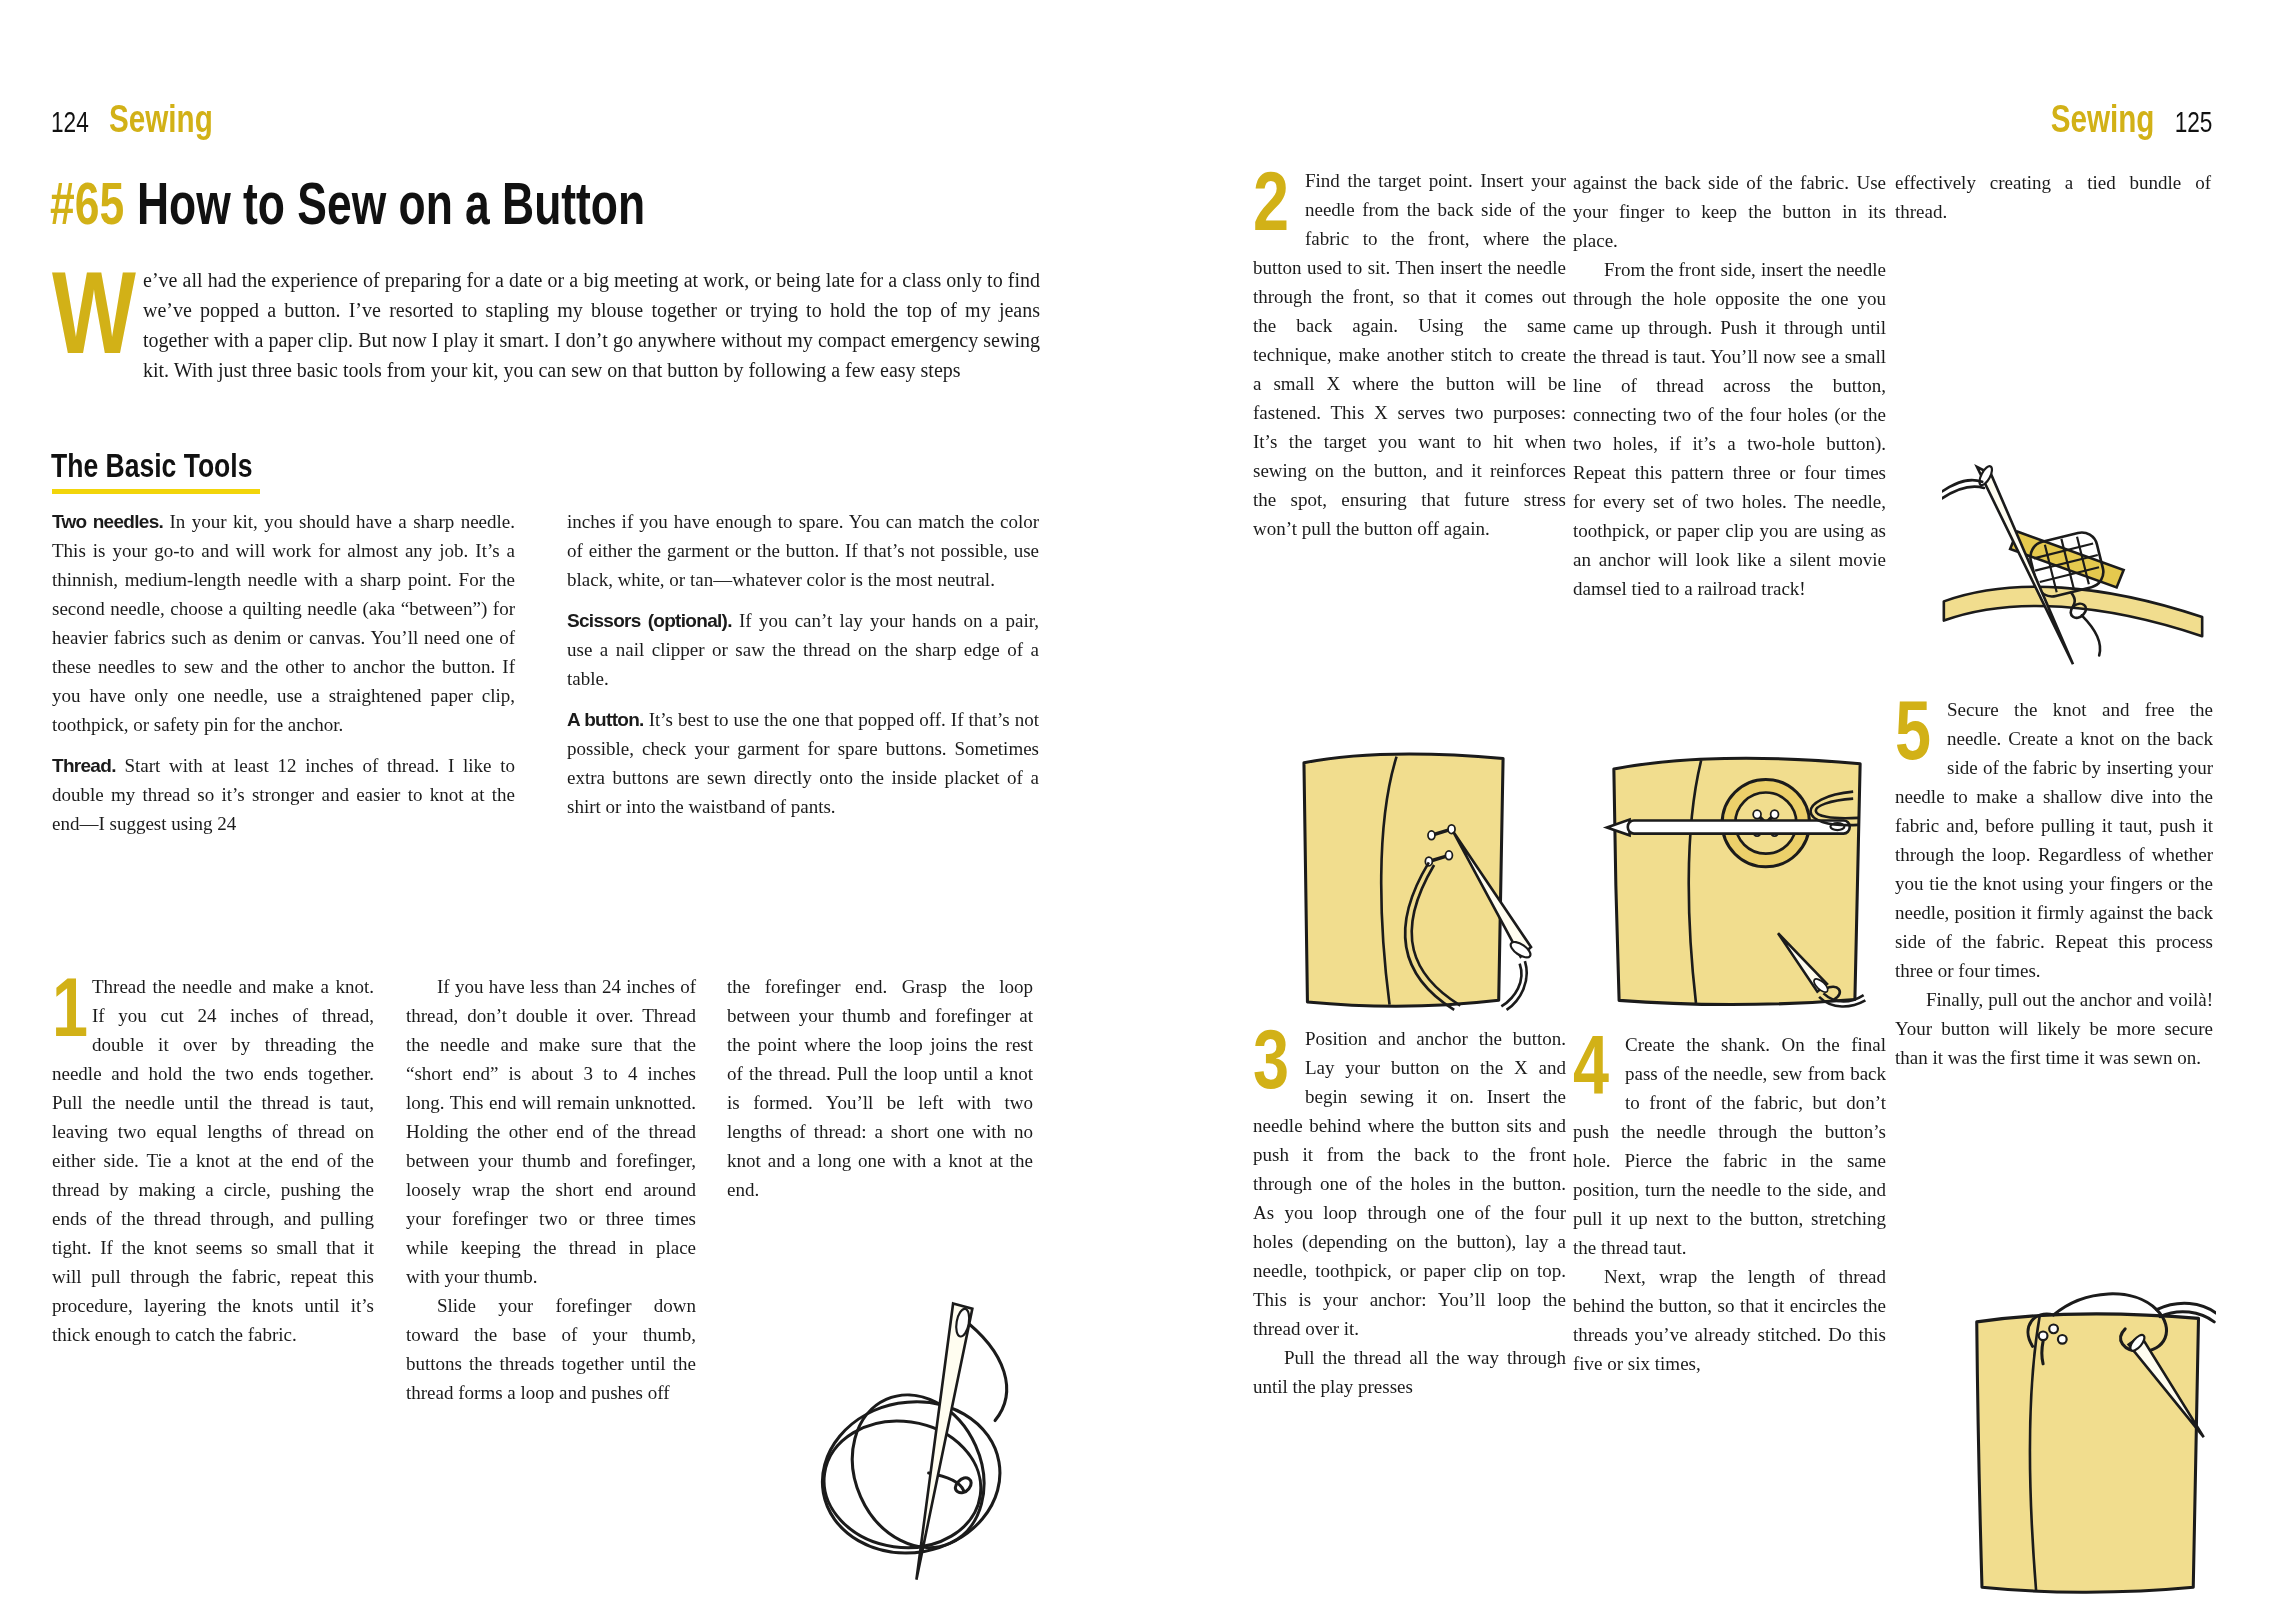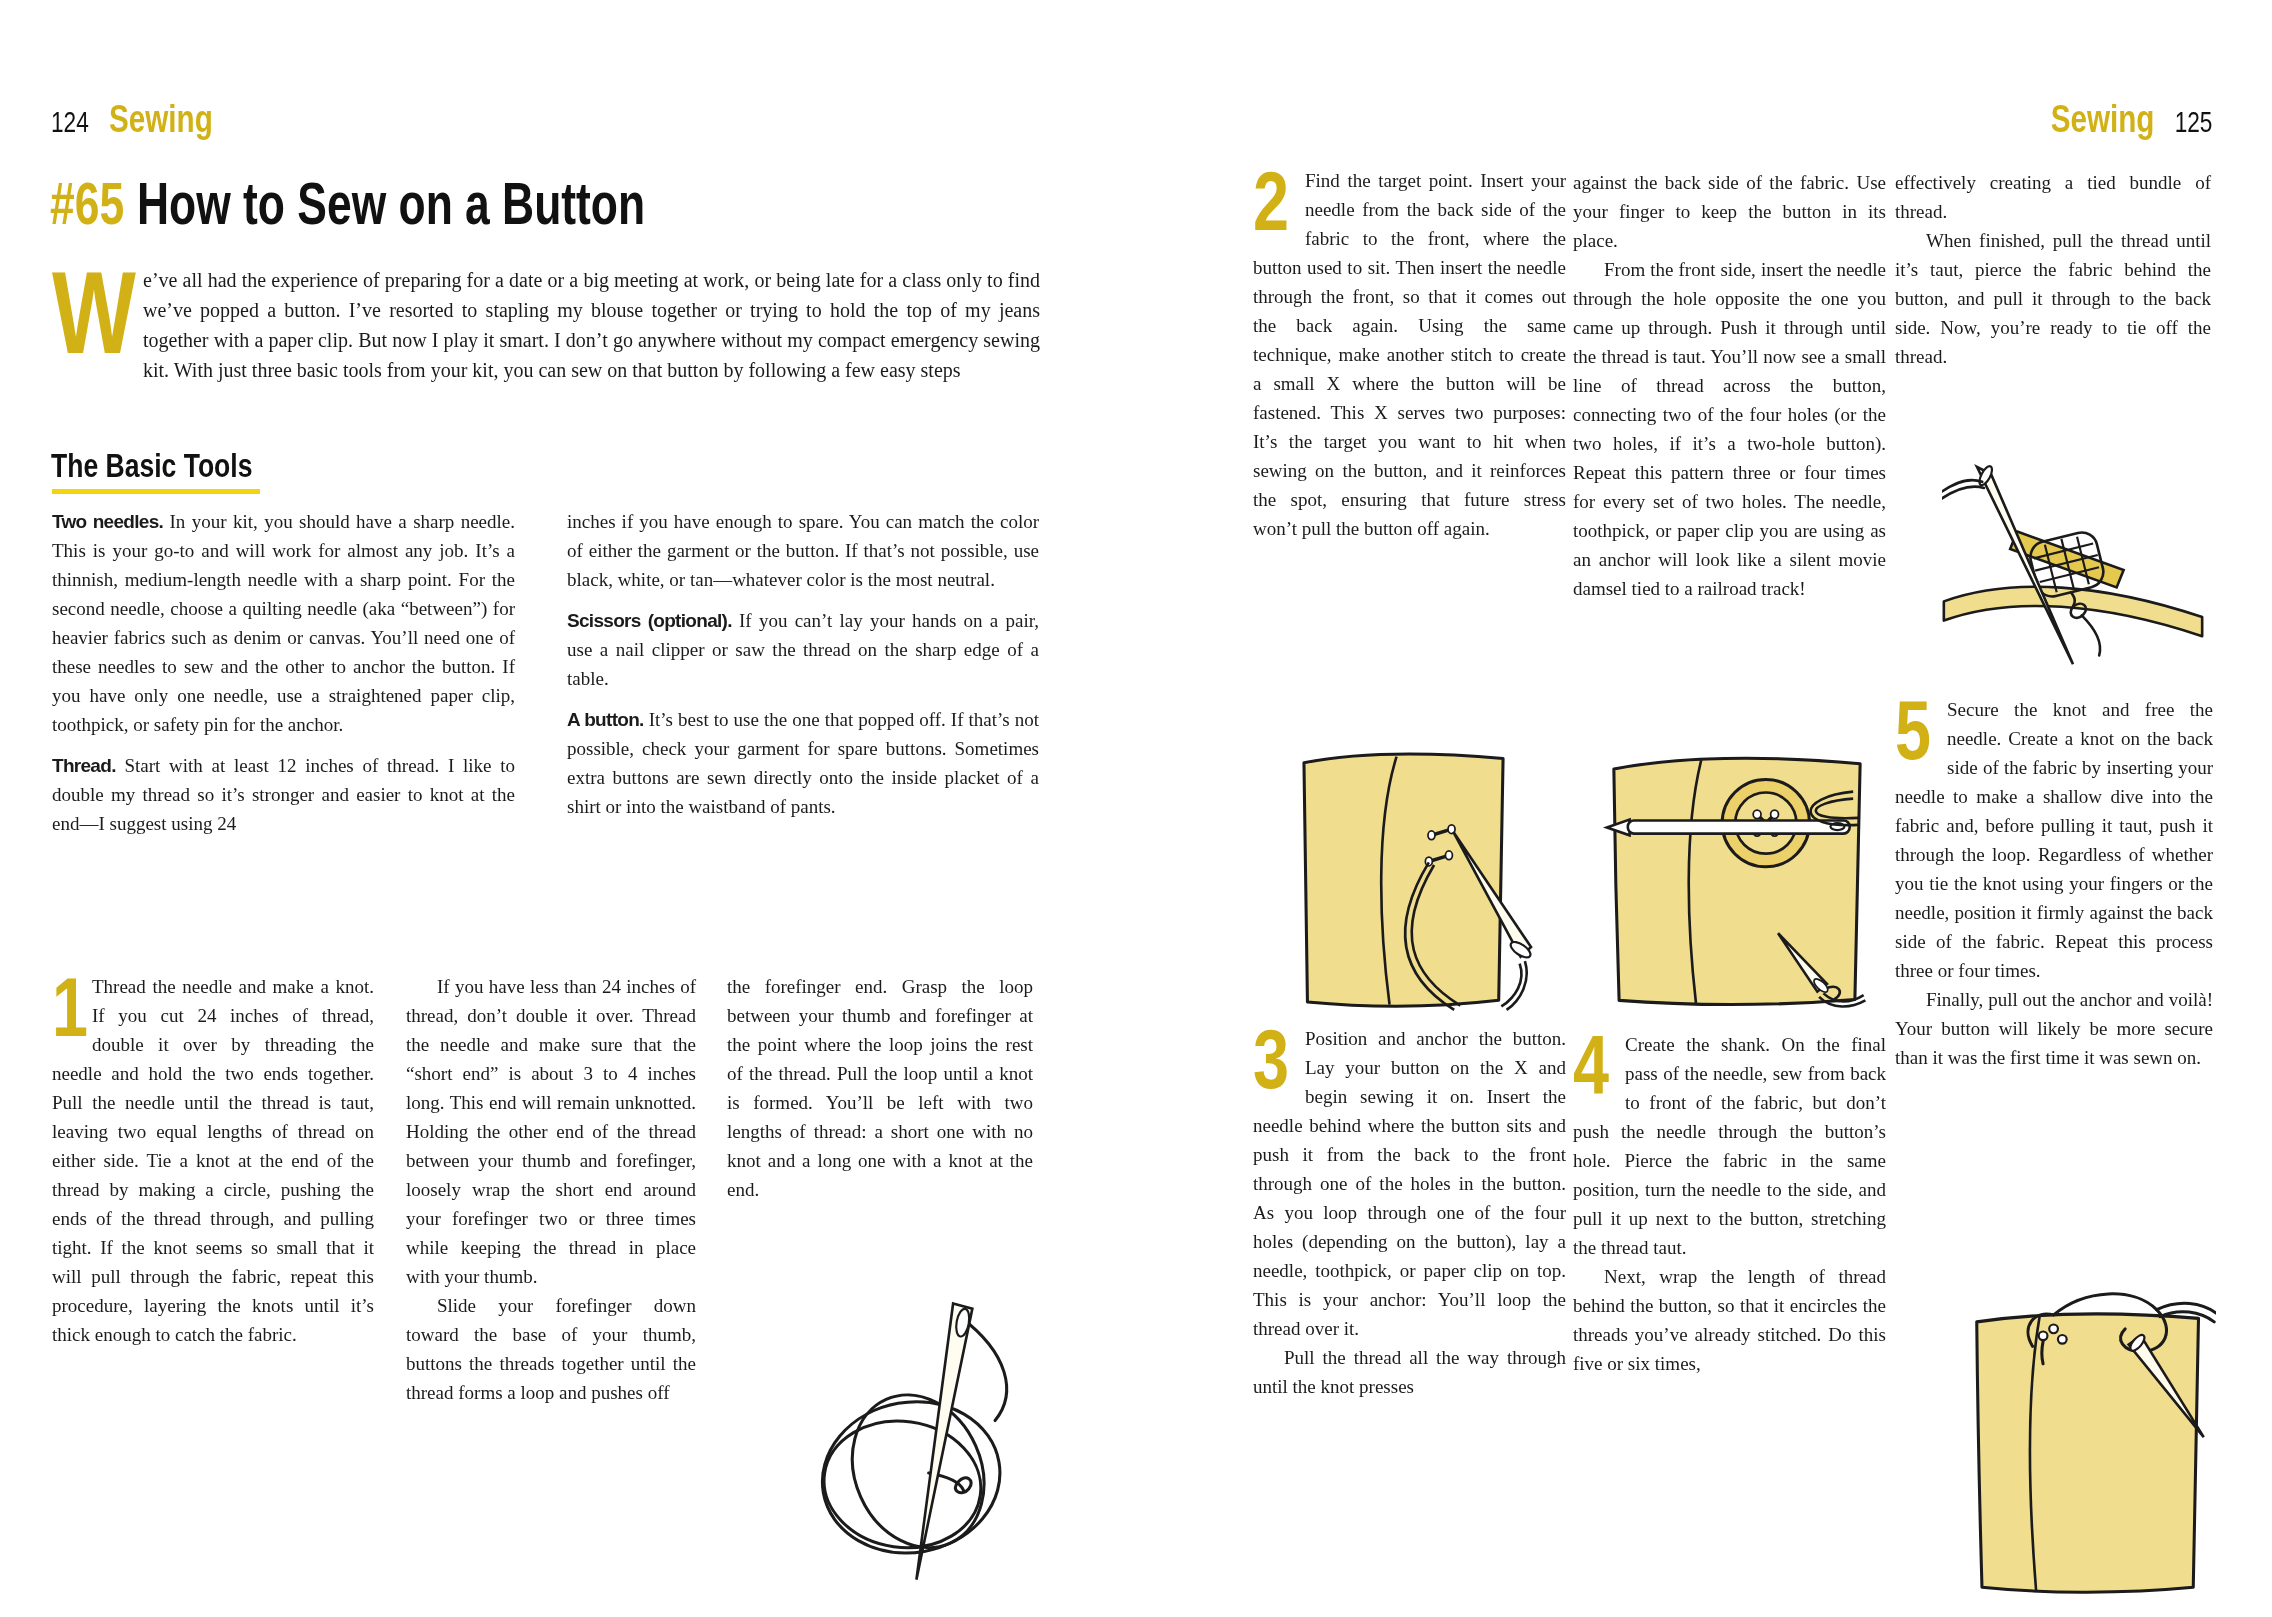--- a/index.html
+++ b/index.html
@@ -144,21 +144,21 @@
     <g>
       <polygon points="195,99 284,231 272,242" fill="#fffdf0" stroke="#1b1b1b" stroke-width="3"></polygon>
       <ellipse cx="272" cy="234" rx="6" ry="13" transform="rotate(-56 272 234)" fill="#ffffff" stroke="#1b1b1b" stroke-width="2.5"></ellipse>
     </g>
   </svg>
 
   <div class="abs" style="left:1253px;top:1024px;width:313px;">
     <p class="bt">
       <span class="stepnum">3</span><span>Position and anchor the button. Lay your button on the X and begin sewing it on. Insert the needle behind where the button sits and push it from the back to the front through one of the holes in the button. As you loop through one of the four holes (depending on the button), lay a needle, toothpick, or paper clip on top. This is your anchor: You’ll loop the thread over it.</span>
     </p>
-    <p class="bt ind">Pull the thread all the way through until the knot presses</p>
+    <p class="bt ind">Pull the thread all the way through until the play presses</p>
   </div>
 
   <div class="abs" style="left:1573px;top:168px;width:313px;">
     <p class="bt">against the back side of the fabric. Use your finger to keep the button in its place.</p>
     <p class="bt ind">From the front side, insert the needle through the hole opposite the one you came up through. Push it through until the thread is taut. You’ll now see a small line of thread across the button, connecting two of the four holes (or the two holes, if it’s a two-hole button). Repeat this pattern three or four times for every set of two holes. The needle, toothpick, or paper clip you are using as an anchor will look like a silent movie damsel tied to a railroad track!</p>
   </div>
 
   <svg class="abs" style="left:1598px;top:748px;" width="278" height="262" viewBox="0 0 318 300">
     <path d="M18,24 C90,10 190,8 300,18 C298,110 296,200 294,288 C200,296 100,295 24,289 C21,200 19,110 18,24 Z" fill="#f1dd8e" stroke="#1b1b1b" stroke-width="3.5" stroke-linejoin="round"></path>
     <path d="M118,14 C98,95 102,205 112,292" fill="none" stroke="#1b1b1b" stroke-width="3"></path>
@@ -191,21 +191,20 @@
 
   <div class="abs" style="left:1573px;top:1030px;width:313px;">
     <p class="bt">
       <span class="stepnum">4</span><span>Create the shank. On the final pass of the needle, sew from back to front of the fabric, but don’t push the needle through the button’s hole. Pierce the fabric in the same position, turn the needle to the side, and pull it up next to the button, stretching the thread taut.</span>
     </p>
     <p class="bt ind">Next, wrap the length of thread behind the button, so that it encircles the threads you’ve already stitched. Do this five or six times,</p>
   </div>
 
   <div class="abs" style="left:1895px;top:168px;width:316px;">
     <p class="bt">effectively creating a tied bundle of thread.</p>
-    <p class="bt ind">When finished, pull the thread until it’s taut, pierce the fabric behind the button, and pull it through to the back side. Now, you’re ready to tie off the thread.</p>
   </div>
 
   <svg class="abs" style="left:1942px;top:453px;" width="262" height="240" viewBox="0 0 300 275">
     <path d="M2,170 C80,142 185,150 298,188 L298,210 C185,172 80,164 2,192 Z" fill="#f1dd8e" stroke="#1b1b1b" stroke-width="3" stroke-linejoin="round"></path>
     <polygon points="86,90 208,134 200,154 78,110" fill="#e5c94e" stroke="#1b1b1b" stroke-width="3"></polygon>
     <g transform="rotate(-14 142 128)" fill="none" stroke="#1b1b1b">
       <rect x="104" y="96" width="78" height="64" rx="18" stroke-width="3"></rect>
       <path d="M108,112 H178 M106,126 H180 M108,140 H178" stroke-width="2.5"></path>
       <path d="M124,100 V156 M144,98 V158 M162,100 V156" stroke-width="2.5"></path>
     </g>

